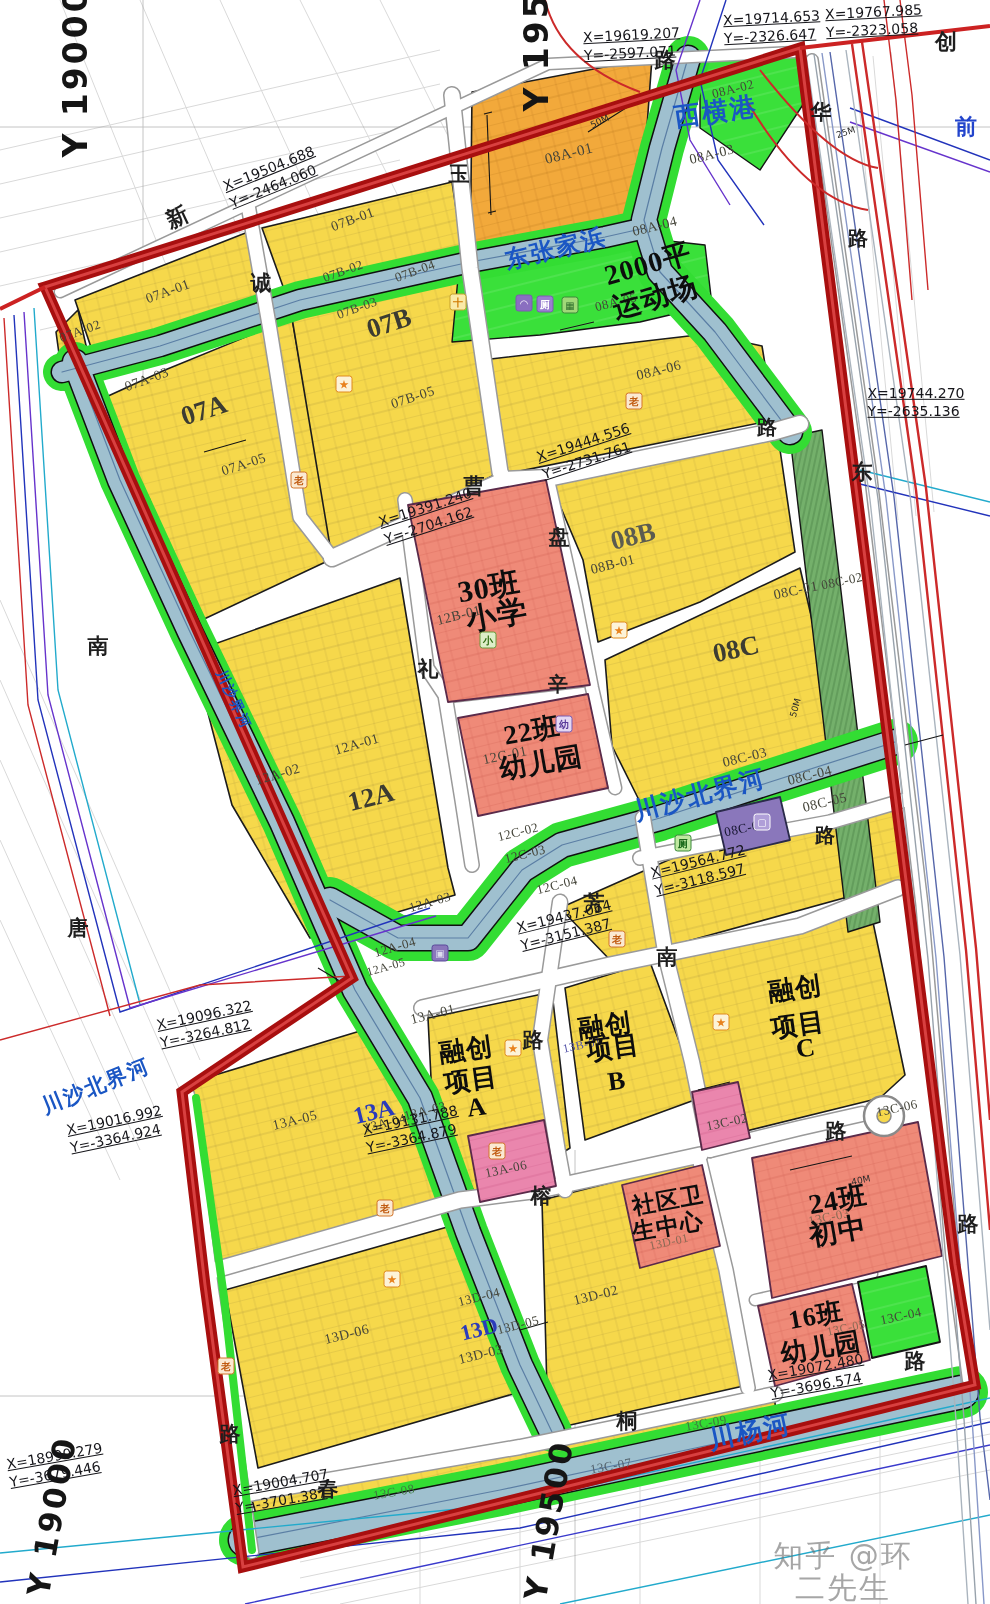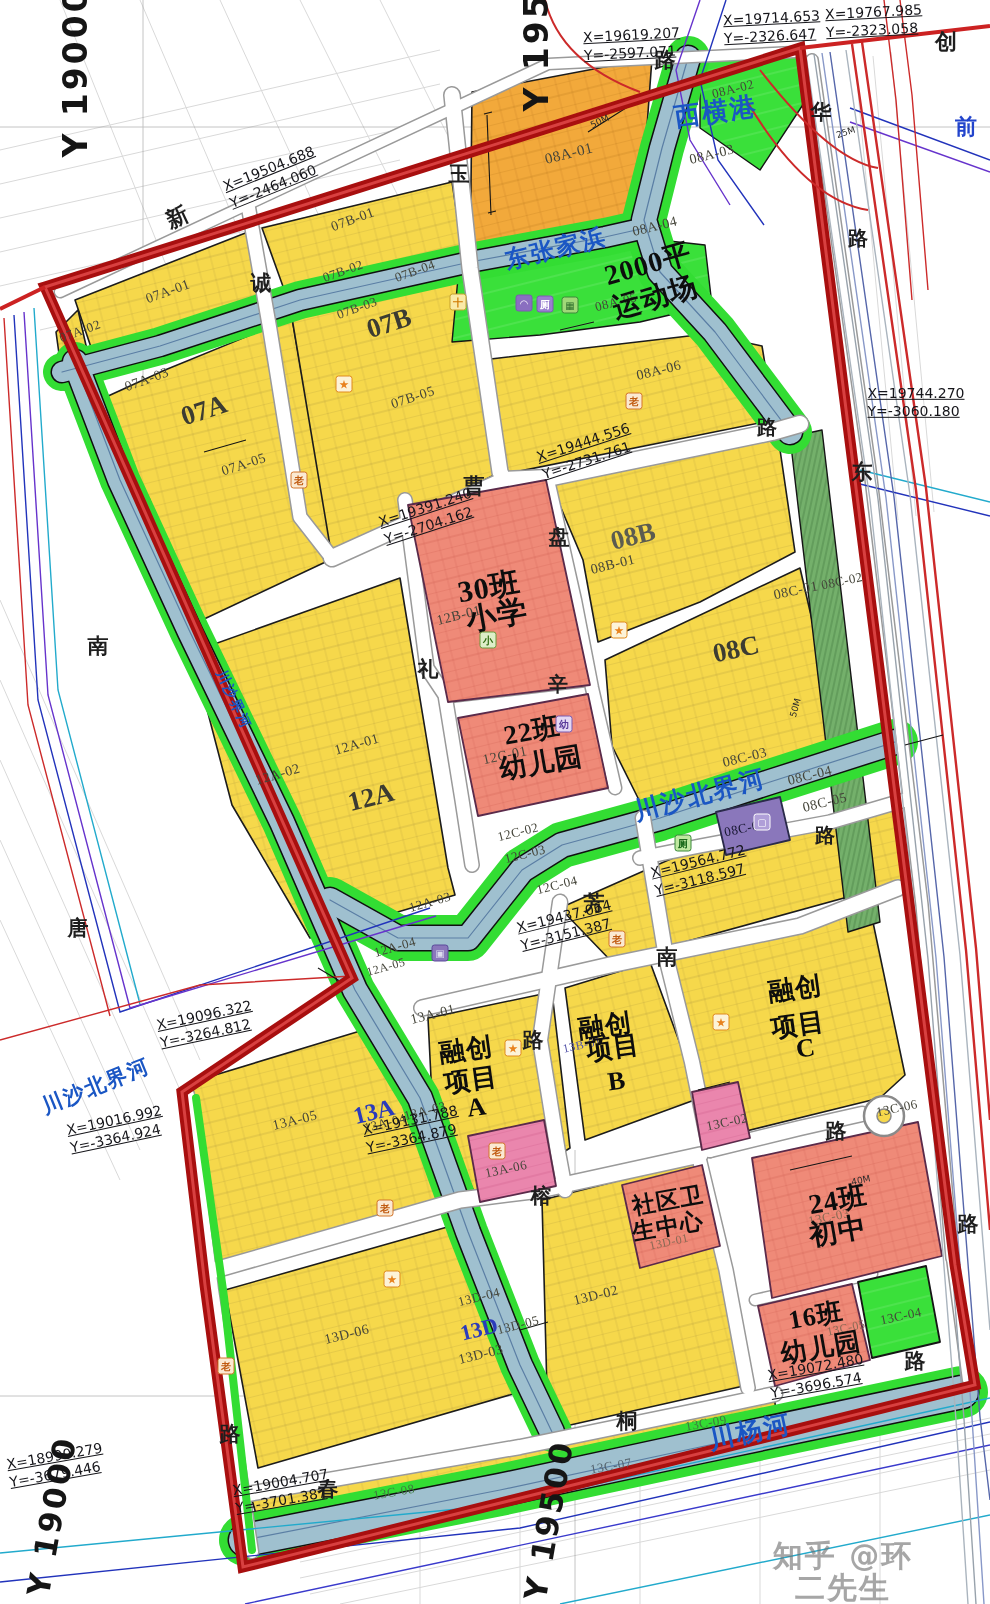--- a/index.html
+++ b/index.html
@@ -12,21 +12,21 @@
        white-space:pre-line;text-align:center;line-height:1.05;pointer-events:none;}
   .grid{font-family:"DejaVu Sans","Liberation Sans",sans-serif;font-weight:700;color:#151515;letter-spacing:3px;}
   .road{font-weight:700;color:#1e1e1e;}
   .water{font-weight:700;color:#1a56c4;letter-spacing:2px;}
   .zone{font-weight:700;}
   .parcel{color:#45453a;letter-spacing:.5px;}
   .facility{font-weight:700;color:#0d0d0d;letter-spacing:1px;}
   .coord{font-family:"DejaVu Sans","Liberation Sans",sans-serif;font-size:9px;color:#15151a;
          text-decoration:underline;line-height:1.3;text-align:left;}
   .dim{font-family:"DejaVu Sans",sans-serif;color:#2a2a2a;}
-  .watermark{font-family:"DejaVu Sans","Liberation Sans",sans-serif;font-weight:700;color:rgba(112,112,112,.62);letter-spacing:2px;}
+  .watermark{font-family:"DejaVu Sans","Liberation Sans",sans-serif;font-weight:400;color:rgba(112,112,112,.62);letter-spacing:2px;}
   .icon{position:absolute;width:17px;height:17px;transform:translate(-50%,-50%);
         border:1.6px solid;border-radius:3px;box-sizing:border-box;display:flex;align-items:center;
         justify-content:center;font:700 10px/1 "Liberation Serif","DejaVu Serif",serif;pointer-events:none;}
 </style>
 </head>
 <body>
 
 <div id="map">
 <svg id="map-svg" width="990" height="1604" viewBox="0 0 990 1604">
   <defs>
@@ -383,21 +383,21 @@
       <div class="lbl facility" style="left: 668px; top: 1227px; font-size: 23px; --r: -10deg;">生中心</div>
       <div class="lbl coord" style="left: 632px; top: 44px; font-size: 14px; --r: -3deg;">X=19619.207
 Y=-2597.071</div>
       <div class="lbl coord" style="left: 772px; top: 27px; font-size: 14px; --r: -3deg;">X=19714.653
 Y=-2326.647</div>
       <div class="lbl coord" style="left: 874px; top: 21px; font-size: 14px; --r: -3deg;">X=19767.985
 Y=-2323.058</div>
       <div class="lbl coord" style="left: 272px; top: 177px; font-size: 14px; --r: -22deg;">X=19504.688
 Y=-2464.060</div>
       <div class="lbl coord" style="left: 916px; top: 402px; font-size: 14px; --r: 0deg;">X=19744.270
-Y=-3060.180</div>
+Y=-2635.136</div>
       <div class="lbl coord" style="left: 586px; top: 451px; font-size: 14px; --r: -18deg;">X=19444.556
 Y=-2731.761</div>
       <div class="lbl coord" style="left: 428px; top: 516px; font-size: 14px; --r: -18deg;">X=19391.240
 Y=-2704.162</div>
       <div class="lbl coord" style="left: 700px; top: 870px; font-size: 14px; --r: -14deg;">X=19564.772
 Y=-3118.597</div>
       <div class="lbl coord" style="left: 566px; top: 925px; font-size: 14px; --r: -14deg;">X=19437.064
 Y=-3151.387</div>
       <div class="lbl coord" style="left: 412px; top: 1129px; font-size: 14px; --r: -12deg;">X=19131.788
 Y=-3364.879</div>

